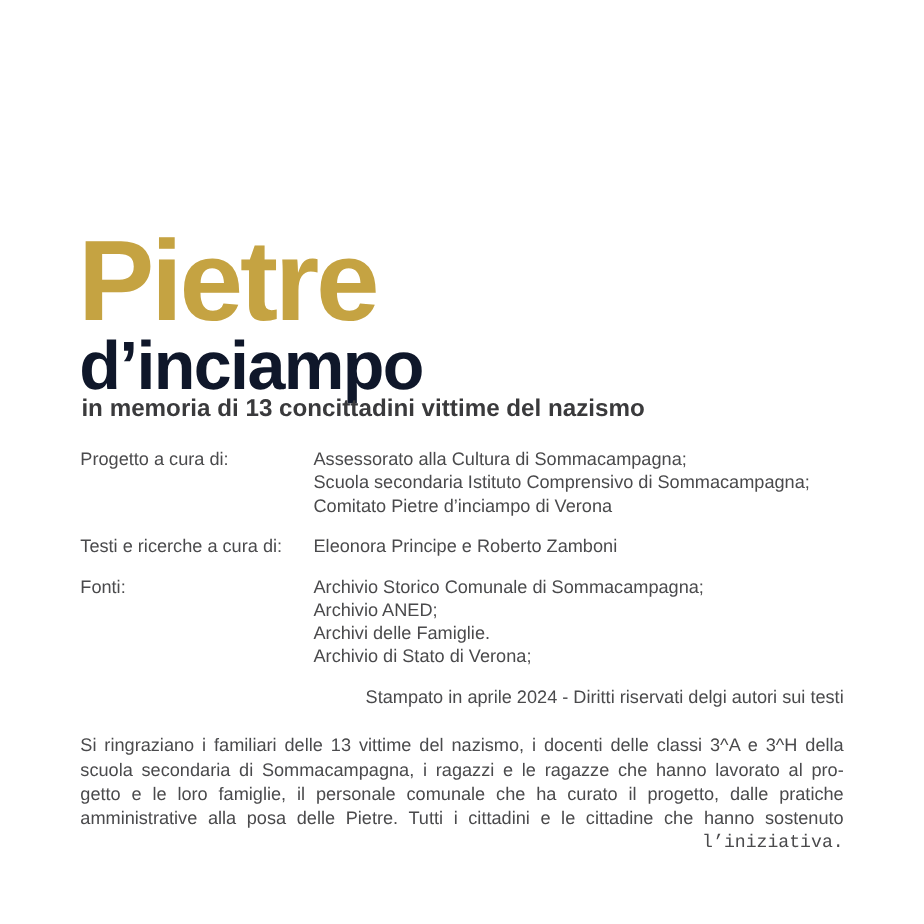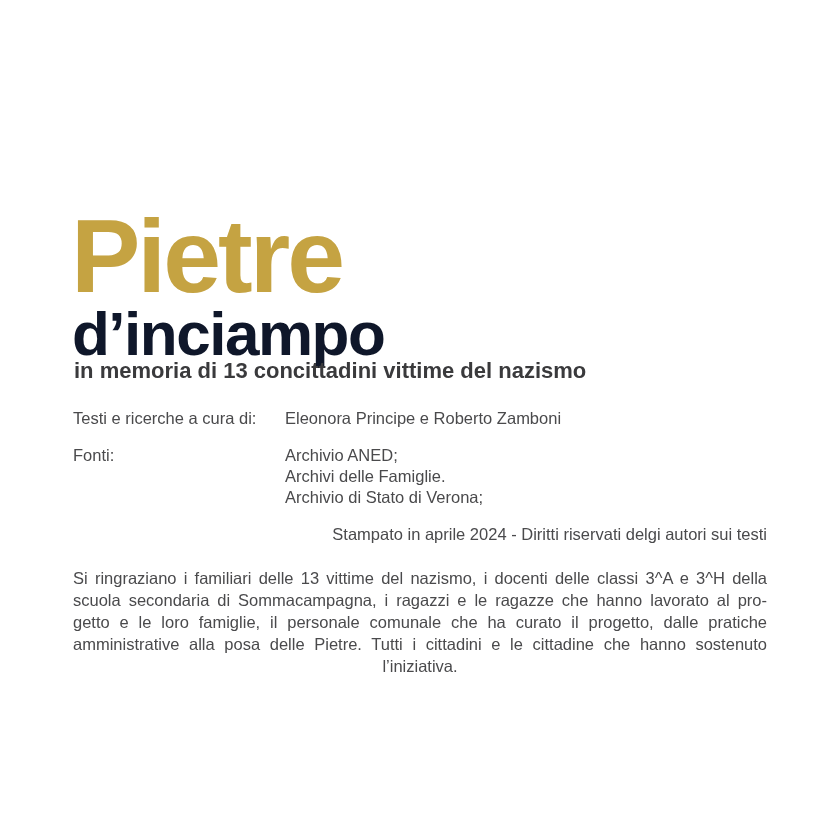--- a/index.html
+++ b/index.html
@@ -81,47 +81,57 @@
   .ack {
     width: 694px;
     line-height: 22px;
   }
   .ack .just {
     text-align: justify;
     text-align-last: justify;
     -moz-text-align-last: justify;
   }
   .ack .last {
-    text-align: center;
+    text-align: right;
+    font-family: Liberation Mono, monospace;
   }
 </style>
 </head>
 <body>
 
 <div class="page">
 
   <div class="title-main">Pietre</div>
 
   <div class="title-secondary">d’inciampo</div>
 
   <div class="title-subtitle">in memoria di 13 concittadini vittime del nazismo</div>
 
   <div class="content">
 
+    <div class="credit-row">
+      <div class="credit-label">Progetto a cura di:</div>
+      <div class="credit-values">
+        <div>Assessorato alla Cultura di Sommacampagna;</div>
+        <div>Scuola secondaria Istituto Comprensivo di Sommacampagna;</div>
+        <div>Comitato Pietre d’inciampo di Verona</div>
+      </div>
+    </div>
 
     <div class="credit-row">
       <div class="credit-label">Testi e ricerche a cura di:</div>
       <div class="credit-values">
         <div>Eleonora Principe e Roberto Zamboni</div>
       </div>
     </div>
 
     <div class="credit-row">
       <div class="credit-label">Fonti:</div>
       <div class="credit-values">
+        <div>Archivio Storico Comunale di Sommacampagna;</div>
         <div>Archivio ANED;</div>
         <div>Archivi delle Famiglie.</div>
         <div>Archivio di Stato di Verona;</div>
       </div>
     </div>
 
     <div class="imprint">Stampato in aprile 2024 - Diritti riservati delgi autori sui testi</div>
 
     <div class="ack">
       <div class="just">Si ringraziano i familiari delle 13 vittime del nazismo, i docenti delle classi 3^A e 3^H della</div>

